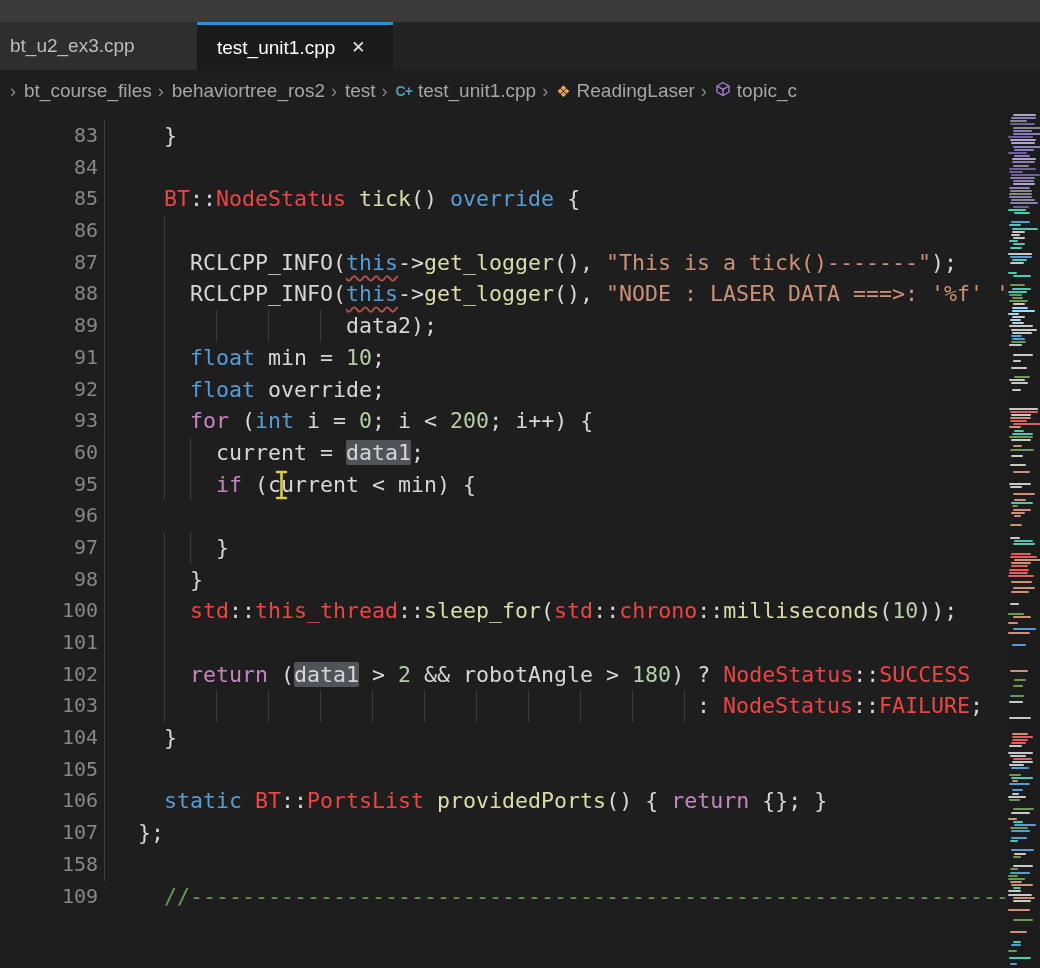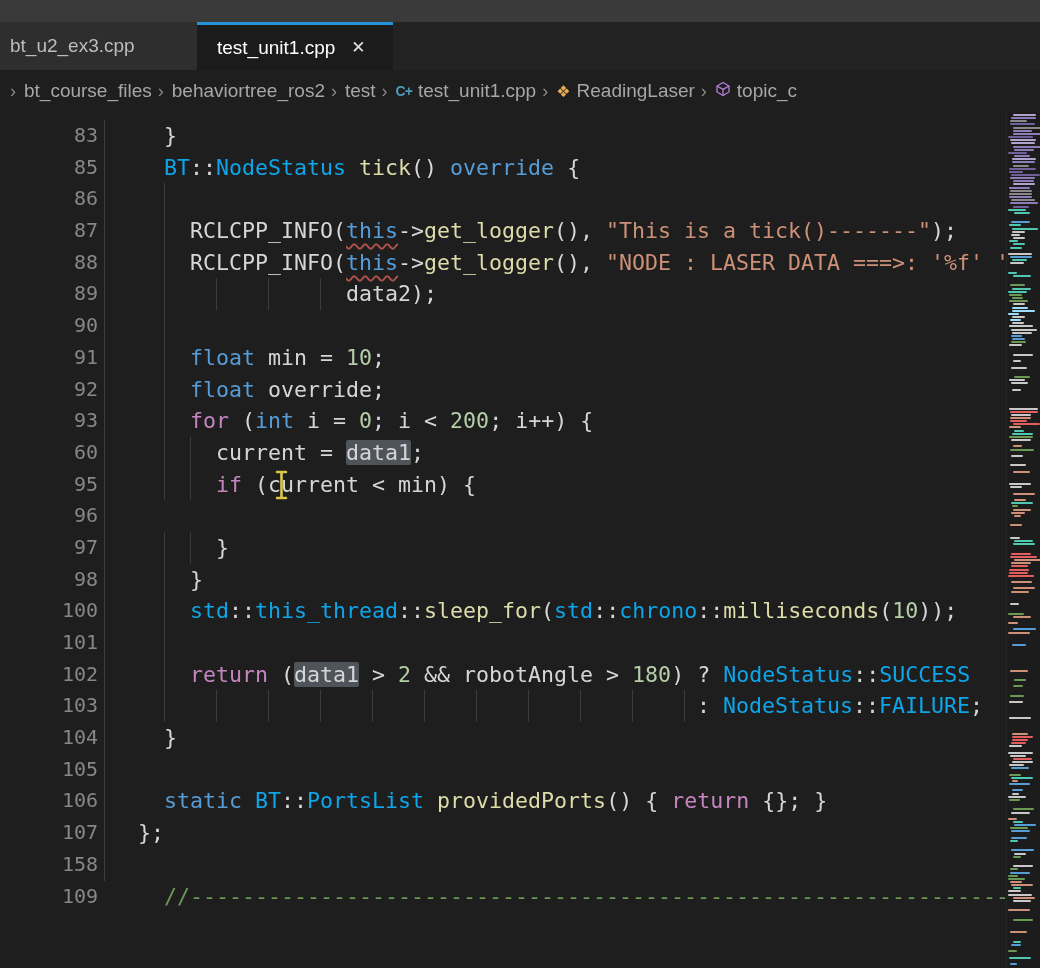--- a/index.html
+++ b/index.html
@@ -31,21 +31,21 @@
                overflow:hidden; padding-top:8px; }
   .global-guide { position:absolute; left:104px; top:8px; width:1px; height:761px;
                   background:#3d3d44; }
   .line { display:flex; height:31.7px; line-height:31.7px;margin-left:34px; }
   .ln { width:64px; flex:0 0 64px; text-align:right; color:#878787;
         font-family:"DejaVu Sans Mono", monospace; font-size:20px; }
   .lc { margin-left:40px; position:relative; white-space:pre;
         font-family:"DejaVu Sans Mono", monospace; font-size:21.6px; flex:1; }
   .guide { position:absolute; top:0; bottom:0; width:1px; background:#3a3a41; }
   .c-def { color:#d6d6d6; } .c-kw { color:#569cd6; } .c-ctrl { color:#c586c0; }
-  .c-type { color:#0ea5e9;text-align:right; } .c-fn { color:#dcdcaa; } .c-str { color:#ce9178; }
+  .c-type { color:#ef4444;text-align:right; } .c-fn { color:#dcdcaa; } .c-str { color:#ce9178; }
   .c-num { color:#b5cea8; } .c-com { color:#6a9955; }
   .hl { background:#4f545b; border-radius:2px; }
   .sq { text-decoration:underline wavy #b1524c; text-decoration-thickness:1.5px;
         text-underline-offset:5px; text-decoration-skip-ink:none; }
   .ibeam { position:absolute; top:1px; }
 
   
   .minimap { position:absolute; right:0; top:0; width:34px; height:856px; overflow:hidden;
              border-left:1px solid rgba(255,255,255,0.05); background:#1c1c1d;
              display:flex; flex-direction:column; gap:1.17px; padding-top:2px; }
@@ -106,42 +106,42 @@
   </div>
 
 <div class="editor">
   <div class="code-area" id="codearea">
     <div class="global-guide"></div>
   <div class="line">
         <div class="ln">83</div>
         <div class="lc"><span class="c-def">  }</span></div>
       </div>
       <div class="line">
+        <div class="ln">84</div>
+        <div class="lc"></div>
+      </div>
+      <div class="line">
         <div class="ln">85</div>
         <div class="lc"><span class="c-def">  </span><span class="c-type">BT</span><span class="c-def">::</span><span class="c-type">NodeStatus</span><span class="c-def"> </span><span class="c-fn">tick</span><span class="c-def">() </span><span class="c-kw">override</span><span class="c-def"> {</span></div>
       </div>
       <div class="line">
         <div class="ln">86</div>
         <div class="lc"><div class="guide" style="left: 2ch;"></div></div>
       </div>
       <div class="line">
         <div class="ln">87</div>
         <div class="lc"><div class="guide" style="left: 2ch;"></div><span class="c-def">    RCLCPP_INFO(</span><span class="c-kw sq">this</span><span class="c-def">-&gt;</span><span class="c-fn">get_logger</span><span class="c-def">(), </span><span class="c-str">"This is a tick()-------"</span><span class="c-def">);</span></div>
       </div>
       <div class="line">
         <div class="ln">88</div>
         <div class="lc"><div class="guide" style="left: 2ch;"></div><span class="c-def">    RCLCPP_INFO(</span><span class="c-kw sq">this</span><span class="c-def">-&gt;</span><span class="c-fn">get_logger</span><span class="c-def">(), </span><span class="c-str">"NODE : LASER DATA ===&gt;: '%f' '%f'</span></div>
       </div>
       <div class="line">
         <div class="ln">89</div>
         <div class="lc"><div class="guide" style="left: 2ch;"></div><div class="guide" style="left: 6ch;"></div><div class="guide" style="left: 10ch;"></div><div class="guide" style="left: 14ch;"></div><span class="c-def">                </span><span class="c-def">data2);</span></div>
-      </div>
-      <div class="line">
-        <div class="ln">90</div>
-        <div class="lc"><div class="guide" style="left: 2ch;"></div></div>
       </div>
       <div class="line">
         <div class="ln">91</div>
         <div class="lc"><div class="guide" style="left: 2ch;"></div><span class="c-def">    </span><span class="c-kw">float</span><span class="c-def"> min = </span><span class="c-num">10</span><span class="c-def">;</span></div>
       </div>
       <div class="line">
         <div class="ln">92</div>
         <div class="lc"><div class="guide" style="left: 2ch;"></div><span class="c-def">    </span><span class="c-kw">float</span><span class="c-def"> override;</span></div>
       </div>
       <div class="line">

